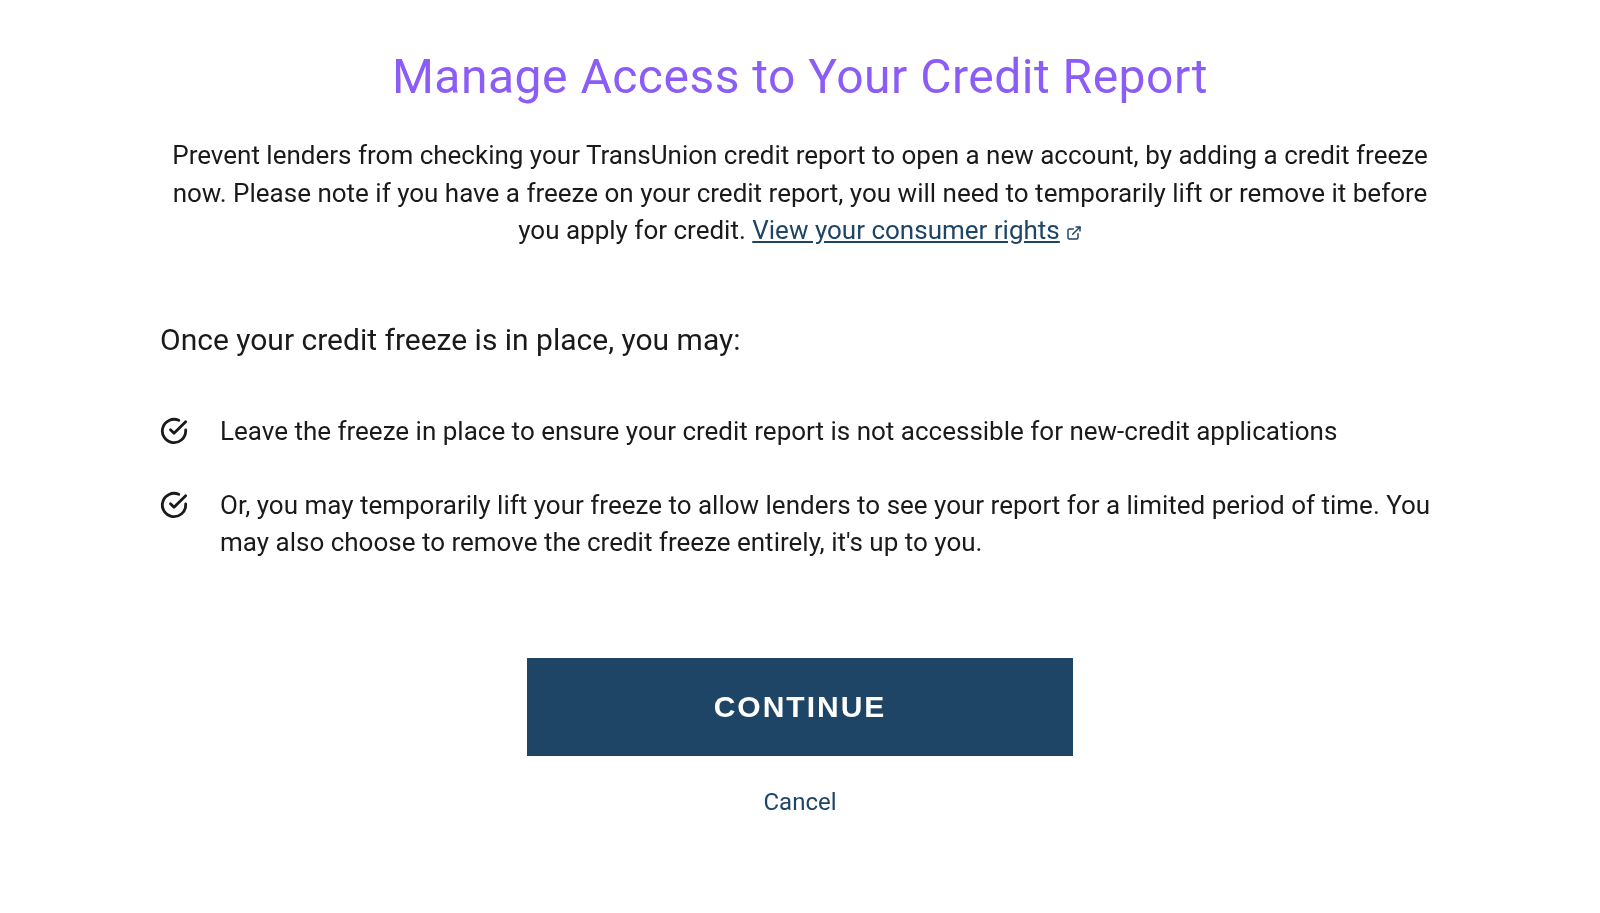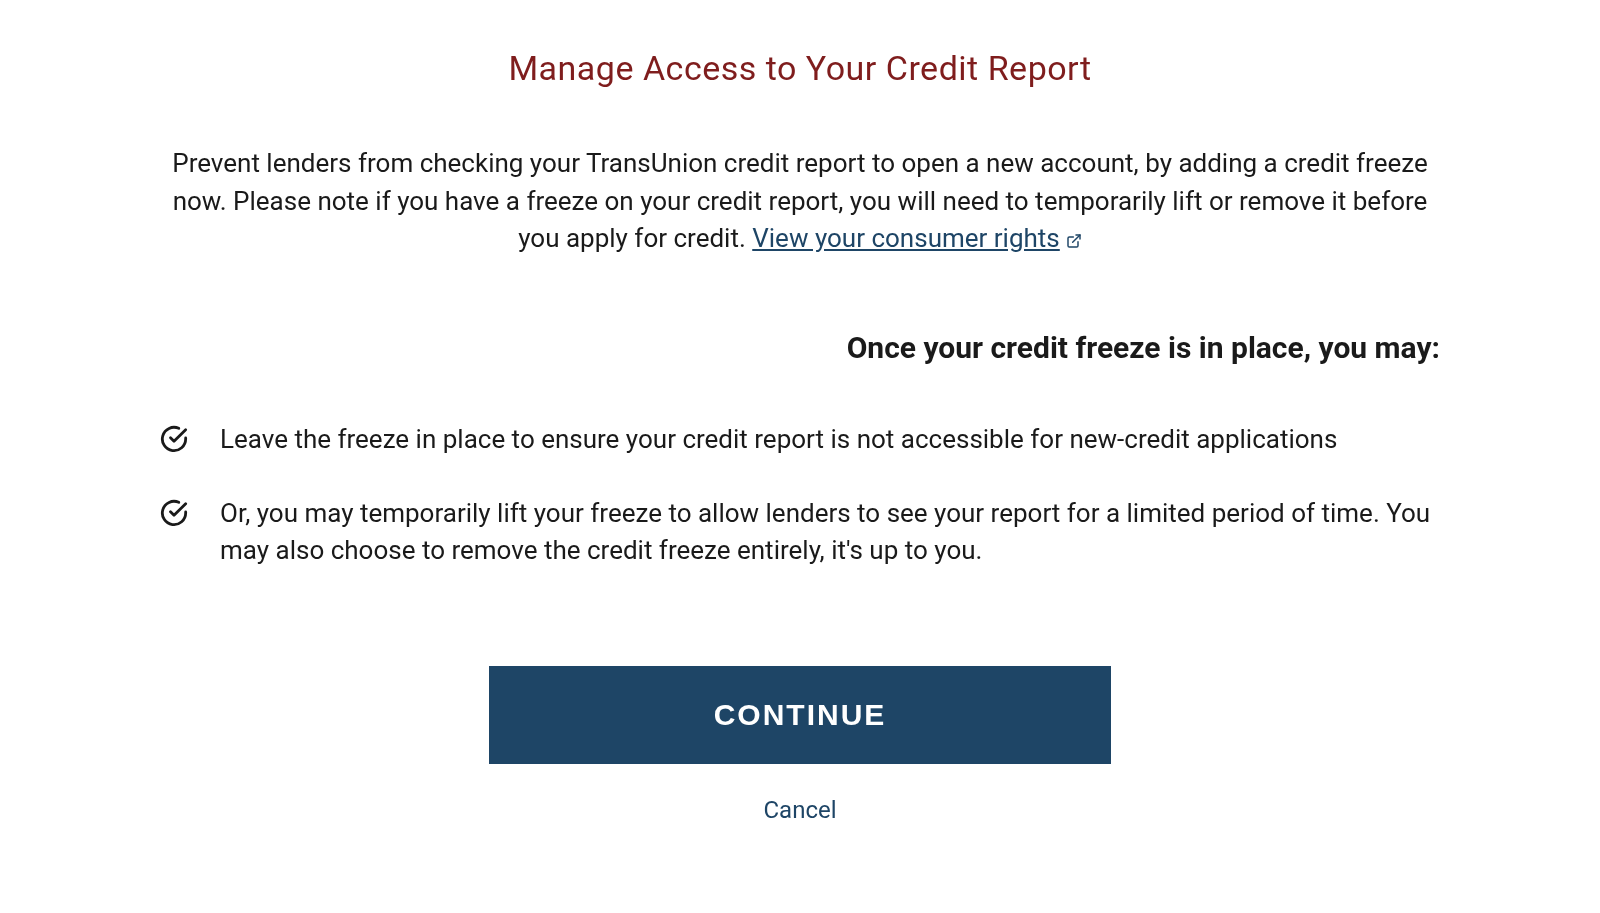--- a/index.html
+++ b/index.html
@@ -14,24 +14,24 @@
       width: 1600px;
       padding: 0;
     }
     .container {
       max-width: 1440px;
       margin: 0 auto;
       padding: 48px 80px 0 80px;
     }
     .page-title {
       text-align: center;
-      font-size: 34px;
+      font-size: 48px;
       font-weight: 400;
-      color: #7f1d1d;
-      margin-bottom: 57px;
+      color: #8b5cf6;
+      margin-bottom: 32px;
       letter-spacing: 0.5px;
     }
     .intro-text {
       text-align: center;
       font-size: 26px;
       line-height: 1.45;
       color: #1a1a1a;
       margin-bottom: 72px;
       font-weight: 400;
     }
@@ -43,23 +43,23 @@
       align-items: center;
       gap: 4px;
     }
     .rights-link svg {
       width: 16px;
       height: 16px;
       margin-left: 2px;
       vertical-align: middle;
     }
     .subheading {
-      text-align: right;
+      text-align: left;
       font-size: 30px;
-      font-weight: 700;
+      font-weight: 400;
       color: #1a1a1a;
       margin-bottom: 56px;
     }
     .benefits-list {
       list-style: none;
       padding: 0;
       margin: 0 0 96px 0;
     }
     .benefit-item {
       display: flex;
@@ -93,21 +93,21 @@
       gap: 32px;
     }
     .continue-button {
       background: #1e4566;
       color: #ffffff;
       border: none;
       font-size: 30px;
       font-weight: 700;
       letter-spacing: 2px;
       padding: 32px 12px;
-      width: 622px;
+      width: 546px;
       cursor: pointer;
       text-align: center;
     }
     .cancel-link {
       color: #1e4566;
       font-size: 24px;
       text-decoration: none;
       cursor: pointer;
       font-weight: 400;
     }

